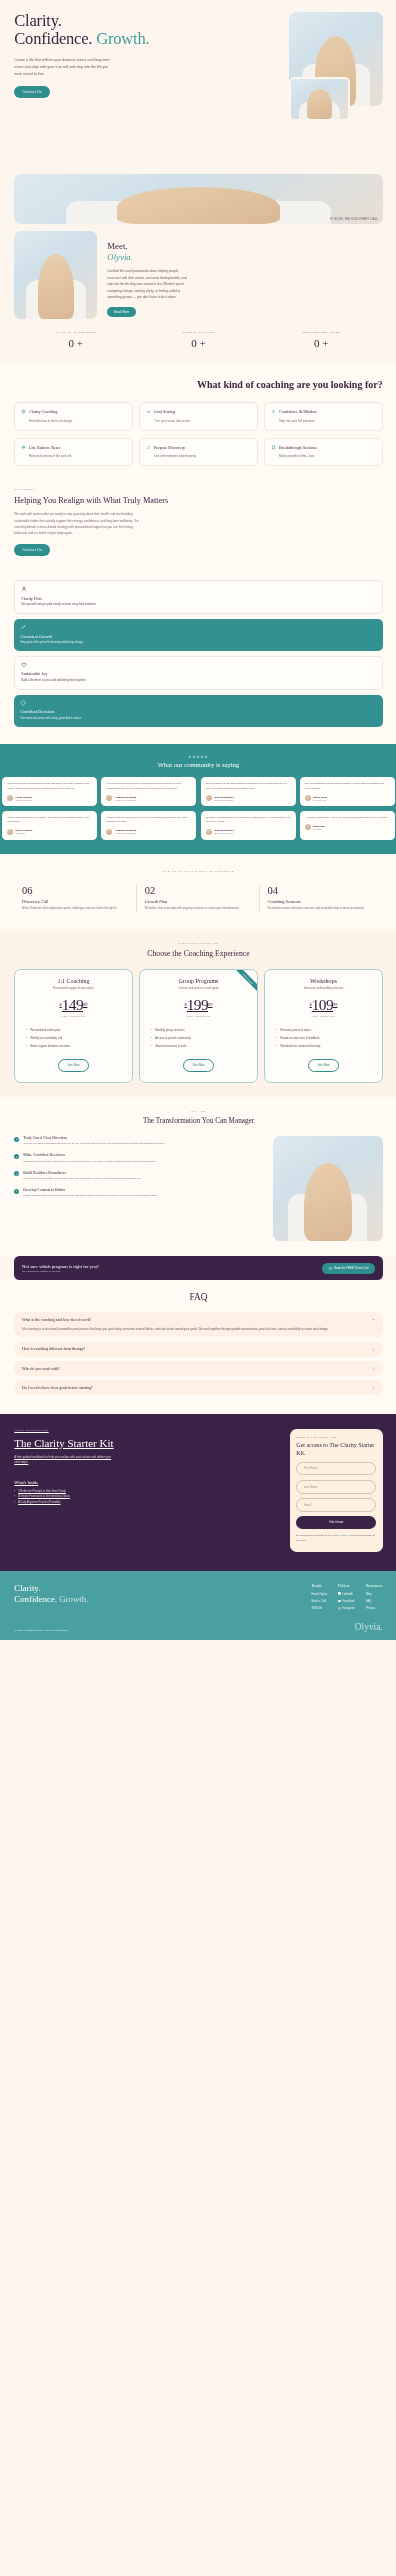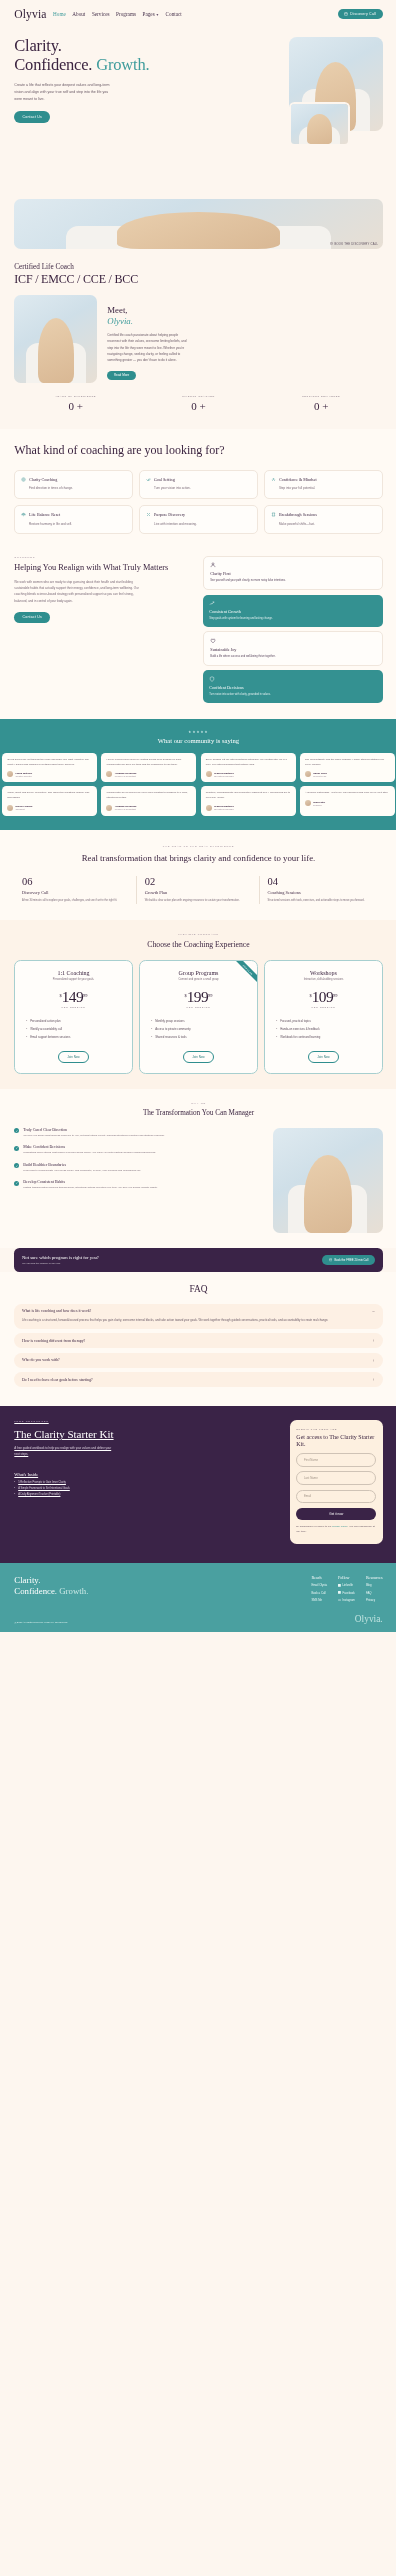--- a/index.html
+++ b/index.html
@@ -48,29 +48,29 @@
   .btn-out{display:inline-block;margin-top:6.6px;background:#2f8e8e;color:#fff;font-size:3.1px;padding:2.8px 6.6px;border-radius:11px;}
 
   
   .stats{display:flex;padding:12px 14.3px 16.5px;gap:0;}
   .stat{flex:1;text-align:center;}
   .stat .lbl{font-size:2.5px;letter-spacing:0.6px;color:#8a7b88;}
   .stat .num{font-family:"Liberation Serif",serif;font-size:11px;color:#3b2440;margin-top:2.2px;}
 
   
   .sec-white{background:#fffaf4;padding:14.3px 14.3px 16.5px;}
-  .sec-title{font-family:"Liberation Serif",serif;font-weight:400;font-size:12px;text-align:left;color:#3b2440;}
+  .sec-title{font-family:"Liberation Serif",serif;font-weight:700;font-size:10px;text-align:right;color:#3b2440;}
   .grid3{display:grid;grid-template-columns:repeat(3,1fr);gap:6.6px;margin-top:12px;}
   .card{background:#fffdfa;border:0.6px solid #f0e6dc;border-radius:5px;padding:6px 6px 7.2px;}
   .card .ttl{display:flex;align-items:center;gap:2.8px;font-family:"Liberation Serif",serif;font-size:4.1px;color:#3b2440;}
   .card .ttl svg{width:5px;height:5px;flex:none;}
   .card .sub{font-size:3px;color:#7b6b78;margin-top:4.4px;margin-left:7.7px;}
 
   
-  .realign{background:#fffaf4;padding:5.5px 14.3px 16.5px;display:flex;gap:24px;}
+  .realign{background:#fffaf4;padding:5.5px 14.3px 16.5px;display:flex;gap:24px;flex-direction:column;}
   .realign-l{width:165px;}
   .eyebrow{font-size:2.5px;letter-spacing:0.8px;color:#9c8b99;}
   .realign-l h3{font-family:"Liberation Serif",serif;font-weight:400;font-size:8.3px;line-height:1.22;margin-top:4.4px;color:#3b2440;}
   .realign-l p{font-size:3px;line-height:2.1;color:#7b6b78;margin-top:5.5px;max-width:127px;}
   .realign-r{flex:1;display:flex;flex-direction:column;gap:4.4px;}
   .fbox{border-radius:5px;padding:5.5px 6px;}
   .fbox.light{background:#fffdfa;border:0.6px solid #f0e6dc;}
   .fbox.teal{background:#349191;color:#fff;}
   .fbox .ic{width:6px;height:6px;margin-bottom:3.3px;display:block;}
   .fbox .fh{font-family:"Liberation Serif",serif;font-size:4.2px;}
@@ -101,21 +101,21 @@
   .step .sp{font-size:2.6px;color:#7b6b78;line-height:1.9;margin-top:3.3px;}
 
   
   .pricing{background:#fdf3e9;padding:13.2px 14.3px 14.3px;}
   .pricing .eb{font-size:2.5px;letter-spacing:0.8px;color:#9c8b99;text-align:center;}
   .pricing h3{font-family:"Liberation Serif",serif;font-weight:400;font-size:7.7px;text-align:center;margin-top:3.9px;color:#3b2440;}
   .pgrid{display:grid;grid-template-columns:repeat(3,1fr);gap:6.6px;margin-top:11px;}
   .pcard{background:#fffdfa;border:0.6px solid #a7cfcf;border-radius:6.6px;padding:8.8px 6.6px 10px;text-align:center;position:relative;overflow:hidden;}
   .pcard h4{font-family:"Liberation Serif",serif;font-weight:400;font-size:6px;color:#3b2440;}
   .pcard .psub{font-size:2.6px;color:#7b6b78;margin-top:2.2px;}
-  .price{margin-top:8.8px;display:flex;justify-content:center;align-items:flex-start;font-family:"Liberation Serif",serif;color:#2d1b33;}
+  .price{margin-top:8.8px;display:flex;justify-content:center;align-items:flex-start;font-family:"Liberation Serif",serif;color:#2d1b33;text-decoration:underline;}
   .price .cur{font-size:4.4px;margin-top:3.3px;}
   .price .big{font-size:15.4px;line-height:.92;letter-spacing:-0.6px;}
   .price .cts{font-size:4.4px;margin-top:3.3px;}
   .persess{font-size:2.4px;letter-spacing:0.7px;color:#8a7b88;margin-top:2.2px;}
   .plist{margin-top:10px;text-align:left;padding-left:4.4px;}
   .plist li{list-style:none;font-size:2.8px;color:#5f4f5d;margin-bottom:3.9px;position:relative;padding-left:3.9px;}
   .plist li::before{content:"•";position:absolute;left:0;color:#7b6b78;}
   .pbtn{display:inline-block;margin-top:7.7px;border:0.6px solid #2f8e8e;color:#2d7d7d;font-size:3px;padding:3.3px 8.8px;border-radius:11px;}
   .ribbon{position:absolute;top:0;right:0;width:29px;height:29px;overflow:hidden;}
   .ribbon span{position:absolute;display:block;width:42px;transform:rotate(45deg);background:#2f8e8e;color:#fff;font-size:2.2px;letter-spacing:0.4px;text-align:center;padding:1.7px 0;right:-12px;top:6px;}
@@ -177,38 +177,20 @@
   .fcol a svg{width:2.8px;height:2.8px;}
   .footbot{background:#4aa0a0;padding:0 14.3px 7.7px;display:flex;align-items:flex-end;}
   .copy{font-size:2.5px;color:#dcf0ee;}
   .fbrand{margin-left:auto;font-family:"Liberation Serif",serif;font-size:9.4px;color:#bfe3e0;}
 </style>
 </head>
 <body>
 
 <div class="wrap">
 
-  <div class="hdr">
-    <div class="logo">Olyvia</div>
-    <div class="nav">
-      <a class="on">Home</a>
-      <a>About</a>
-      <a>Services</a>
-      <a>Programs</a>
-      <a><span>Pages</span><span class="caret">▼</span></a>
-      <a>Contact</a>
-    </div>
-    <a class="disc">
-      <svg viewBox="0 0 16 16" fill="none" stroke="#fff" stroke-width="1.6">
-          <rect x="2" y="3" width="12" height="11" rx="1.5"></rect>
-          <path d="M5 1v3M11 1v3M2 7h12"></path>
-        </svg>
-      <span>Discovery Call</span>
-    </a>
-  </div>
 
   <div class="hero">
     <h1 class="serif">
       <span>Clarity.</span><br>
       <span>Confidence.</span> <span class="gr">Growth.</span>
     </h1>
     <p>Create a life that reflects your deepest values and long-term vision and align with your true self and step into the life you were meant to live.</p>
     <a class="btn-teal">Contact Us</a>
     <div class="hero-img">
         <div class="ph"></div>
@@ -222,24 +204,20 @@
     <div class="ph"></div>
     <div class="cap">
       <svg viewBox="0 0 16 16" stroke="#5d4f5f" fill="none" stroke-width="1.6" style="width:2.8px;height:2.8px">
           <rect x="2" y="3" width="12" height="11" rx="1.5"></rect>
           <path d="M2 7h12"></path>
         </svg>
       <span>BOOK THE DISCOVERY CALL</span>
     </div>
   </div>
 
-  <div class="cert">
-    <h2>Certified Life Coach</h2>
-    <h3>ICF / EMCC / CCE / BCC</h3>
-  </div>
 
   <div class="about">
     <div class="about-img">
         <div class="ph"></div>
       </div>
     <div class="about-txt">
       <h4><span>Meet,</span><br><span class="nm">Olyvia.</span></h4>
       <p>Certified life coach passionate about helping people reconnect with their values, overcome limiting beliefs, and step into the life they were meant to live. Whether you're navigating change, seeking clarity, or feeling called to something greater — you don't have to do it alone.</p>
       <a class="btn-out">Read More</a>
     </div>
@@ -448,21 +426,20 @@
               <div class="tname">Nina Patel</div>
               <div class="trole">Designer</div>
             </div>
           </div>
         </div>
     </div>
   </div>
 
   <div class="trans">
     <div class="eb">THE ROAD TO THE REAL EXPERIENCE</div>
-    <h3>Real transformation that brings clarity and confidence to your life.</h3>
     <div class="steps">
       <div class="step">
           <div class="n">06</div>
           <div class="sh">Discovery Call</div>
           <div class="sp">A free 30 minute call to explore your goals, challenges, and see if we're the right fit.</div>
         </div>
       <div class="step">
           <div class="n">02</div>
           <div class="sh">Growth Plan</div>
           <div class="sp">We build a clear action plan with ongoing resources to sustain your transformation.</div>

